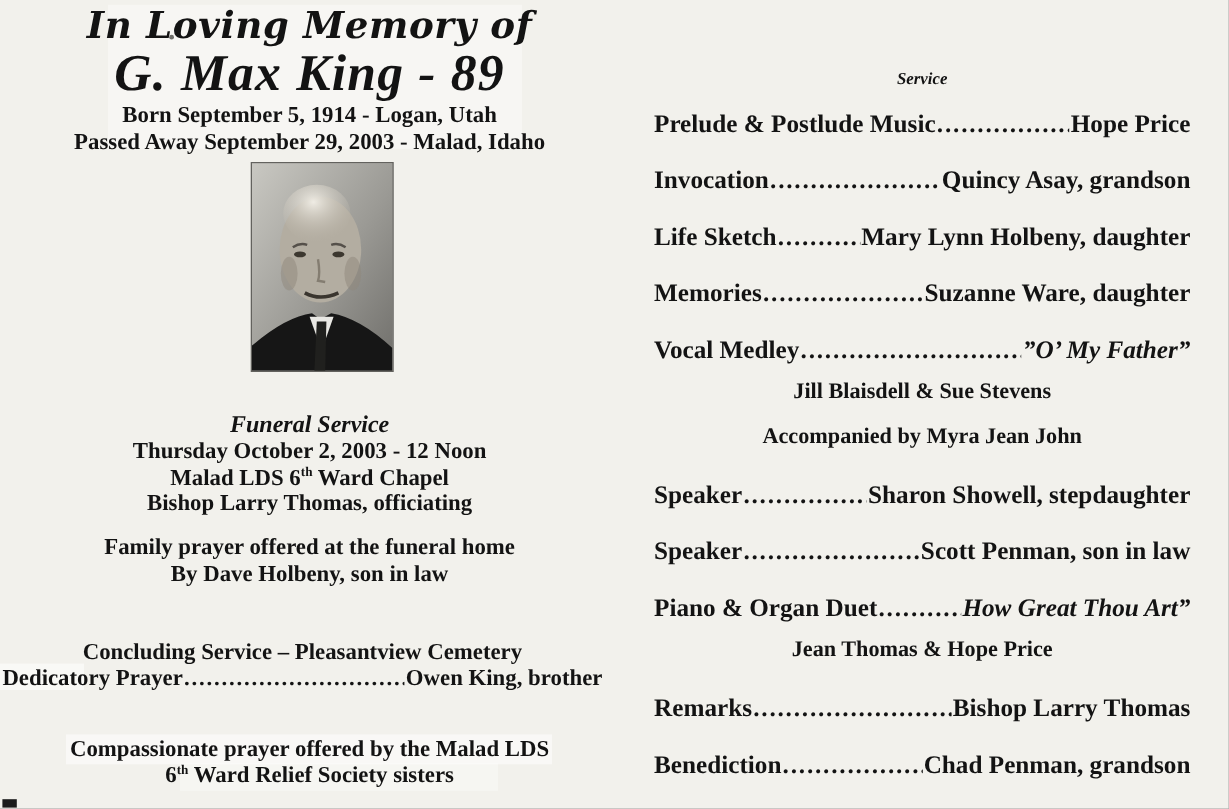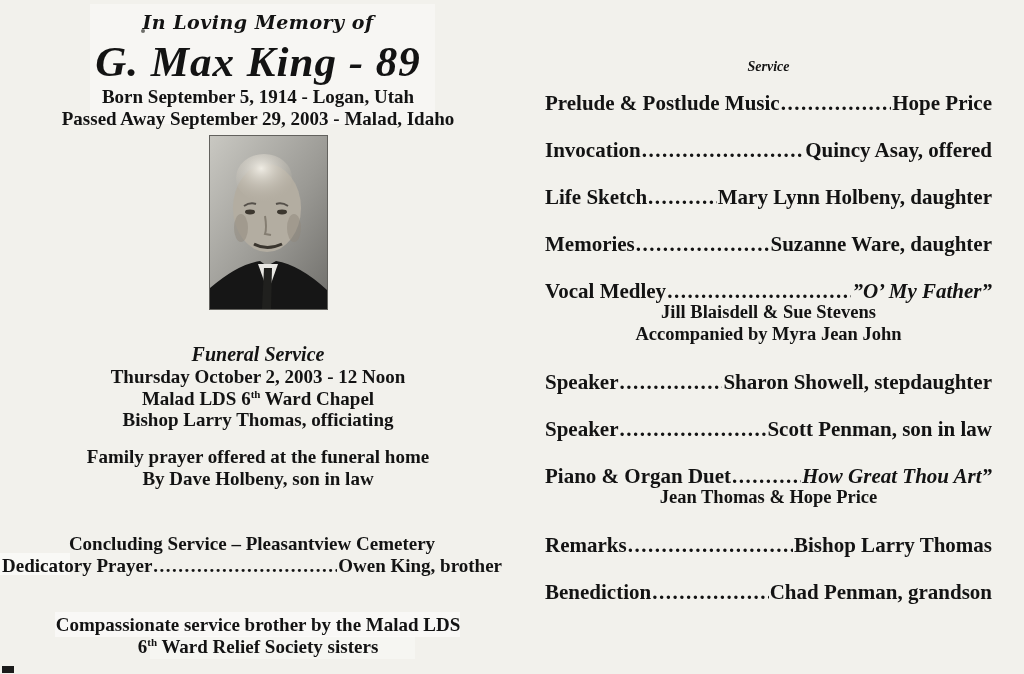--- a/index.html
+++ b/index.html
@@ -15,41 +15,41 @@
   .patch{position:absolute;pointer-events:none;}
   .patch.hdr-glow{left:90px;top:4px;width:345px;height:120px;background:rgba(255,255,255,.40);}
   .patch.dedic-hl{left:0px;top:553px;width:70px;height:22px;background:rgba(255,255,255,.55);}
   .patch.comp-hl1{left:55px;top:612px;width:405px;height:25px;background:rgba(255,255,255,.50);}
   .patch.comp-hl2{left:150px;top:636px;width:265px;height:23px;background:rgba(255,255,255,.35);}
   .corner-mark{position:absolute;left:2px;top:666px;width:12px;height:7px;background:#1b1b1b;}
   .dot-artifact{position:absolute;left:141px;top:29px;width:4px;height:4px;border-radius:50%;background:#6e6e6a;}
   
   .left-col{position:absolute;left:8px;top:0;width:500px;}
   .hdr{position:absolute;top:8px;width:100%;text-align:center;}
-  .script{font-family:"DejaVu Serif", serif;font-style:italic;font-weight:bold;font-size:19px;line-height:29px;letter-spacing:.5px;}
+  .script{font-family:"DejaVu Serif", serif;font-style:italic;font-weight:bold;font-size:31px;line-height:29px;letter-spacing:.5px;}
   .big-name{font-weight:bold;font-style:italic;font-size:43px;line-height:49px;letter-spacing:1px;}
   .b19{font-weight:bold;font-size:19px;line-height:21.5px;}
   .photo-frame{position:absolute;left:201px;top:135px;width:117px;height:173px;border:1px solid #63625e;background:#a6a5a0;}
   .funeral-blk{position:absolute;top:318px;width:100%;text-align:center;margin-top:24px;}
   .ital-head{font-weight:bold;font-style:italic;font-size:20px;line-height:24px;}
   .family-blk{position:absolute;top:446px;width:100%;text-align:center;}
   .concl-blk{position:absolute;top:533px;left:-6px;width:500px;}
   .concl-blk .center{text-align:center;}
   .flexline{display:flex;align-items:baseline;font-weight:bold;font-size:19px;line-height:21.5px;white-space:nowrap;}
   .comp-blk{position:absolute;top:614px;width:100%;text-align:center;}
   sup{font-size:11px;font-weight:bold;vertical-align:super;line-height:0;}
   
   .right-col{position:absolute;left:545px;top:55px;width:447px;}
   .svc-heading{text-align:center;font-weight:bold;font-style:italic;font-size:14px;line-height:24px;}
   .prog-line{display:flex;align-items:baseline;font-weight:bold;font-size:21px;line-height:20px;margin-top:27px;white-space:nowrap;}
   .prog-line:first-of-type{margin-top:14px;}
   .lbl,.nm{flex:none;}
   .leader{flex:1 1 auto;overflow:hidden;white-space:nowrap;letter-spacing:1.5px;margin:0 1px;}
   .nm.it{font-style:italic;}
-  .sub-line{text-align:center;font-weight:bold;font-size:18.5px;line-height:21px;margin-top:1px;}
+  .sub-line{text-align:center;font-weight:bold;font-size:18.5px;line-height:21px;margin-top:16px;}
   
   .photo-frame svg{display:block;width:100%;height:100%;}
 </style>
 </head>
 <body>
 
 <div class="page">
 
   <div class="patch hdr-glow"></div>
   <div class="patch dedic-hl"></div>
@@ -112,38 +112,38 @@
     <div class="concl-blk">
       <div class="b19 center">Concluding Service – Pleasantview Cemetery</div>
       <div class="flexline">
         <span class="lbl">Dedicatory Prayer</span>
         <span class="leader">................................................................................</span>
         <span class="nm">Owen King, brother</span>
       </div>
     </div>
 
     <div class="comp-blk">
-      <div class="b19">Compassionate service brother by the Malad LDS</div>
+      <div class="b19">Compassionate prayer offered by the Malad LDS</div>
       <div class="b19"><span>6</span><sup>th</sup><span> Ward Relief Society sisters</span></div>
     </div>
 
   </div>
 
   <div class="right-col">
     <div class="svc-heading">Service</div>
     <div id="svc-lines">
         <div class="prog-line">
           <span class="lbl">Prelude &amp; Postlude Music</span>
           <span class="leader">...................................................................................................</span>
           <span class="nm">Hope Price</span>
         </div>
         <div class="prog-line">
           <span class="lbl">Invocation</span>
           <span class="leader">........................................................................................................................</span>
-          <span class="nm">Quincy Asay, offered</span>
+          <span class="nm">Quincy Asay, grandson</span>
         </div>
         <div class="prog-line">
           <span class="lbl">Life Sketch</span>
           <span class="leader">...............................................................</span>
           <span class="nm">Mary Lynn Holbeny, daughter</span>
         </div>
         <div class="prog-line">
           <span class="lbl">Memories</span>
           <span class="leader">.........................................................................................................</span>
           <span class="nm">Suzanne Ware, daughter</span>

